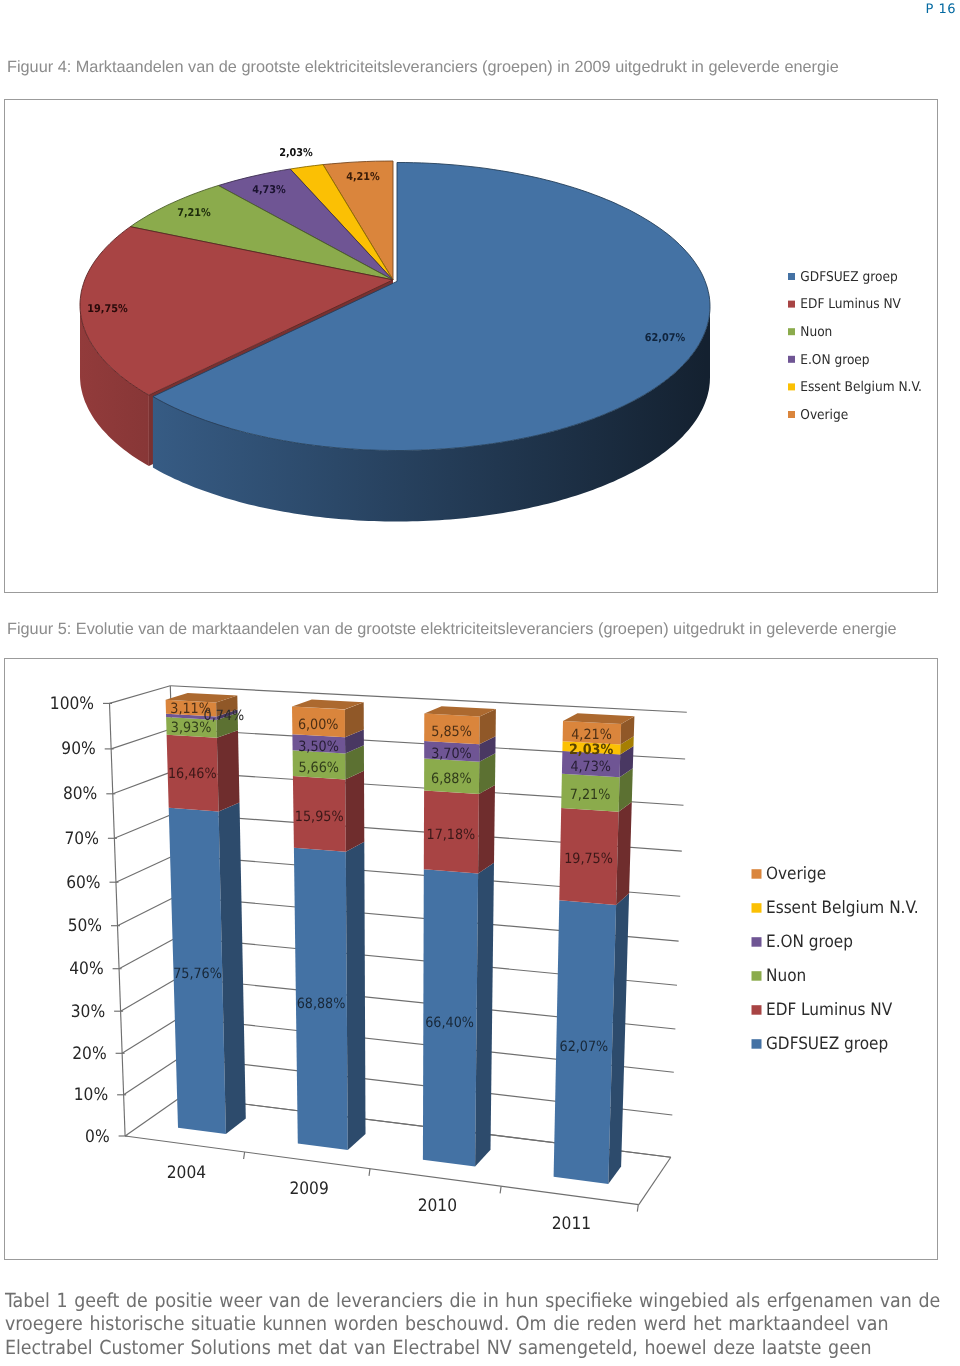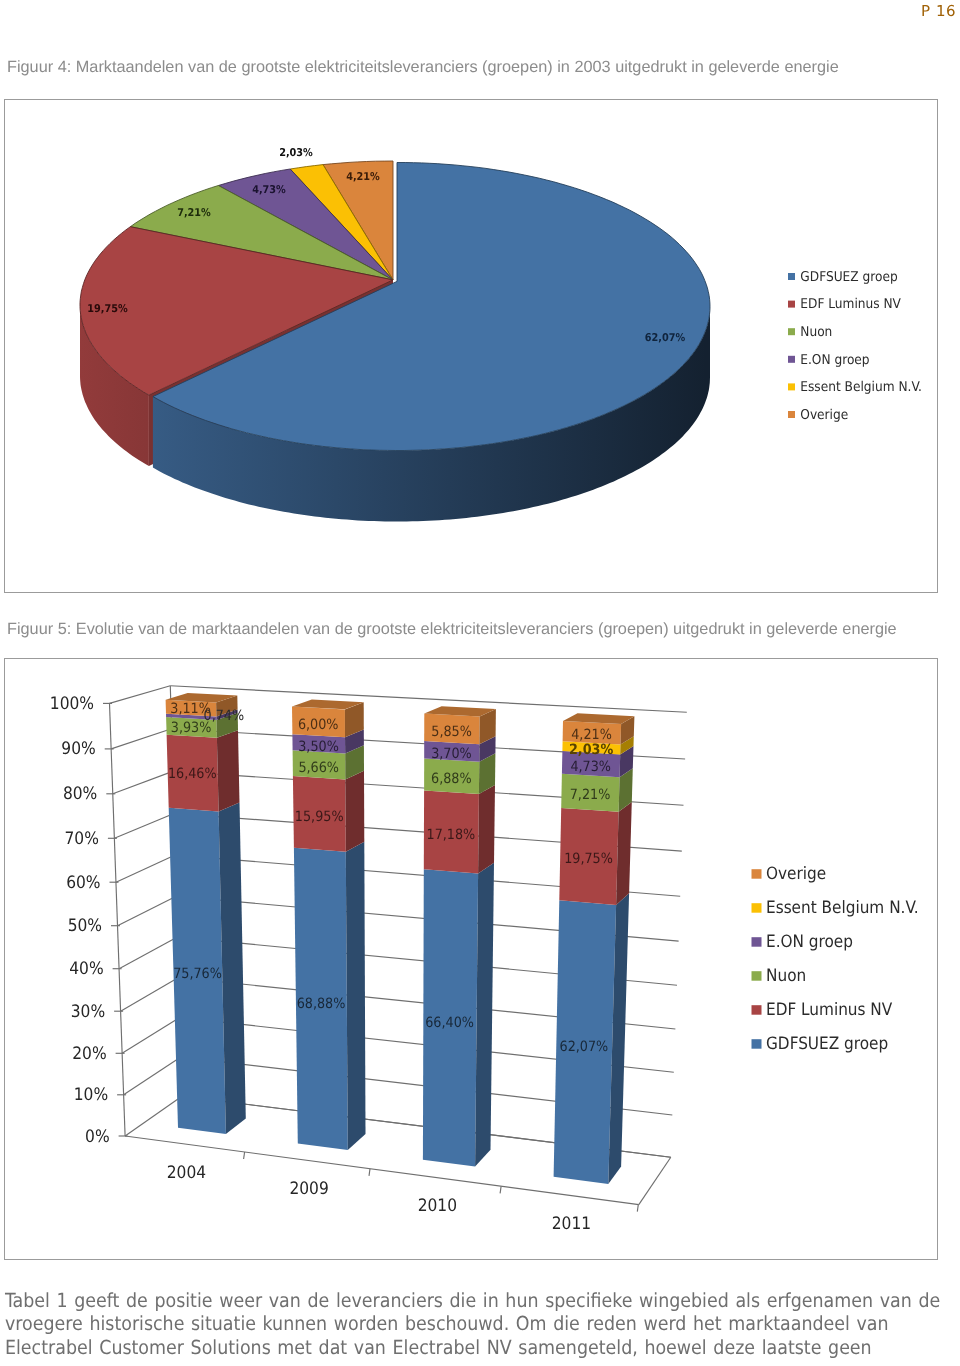--- a/index.html
+++ b/index.html
@@ -1,21 +1,21 @@
 <!DOCTYPE html>
 <html><head>
 <meta charset="utf-8">
 <style>
   html,body{margin:0;padding:0;background:#ffffff;}
   body{width:960px;height:1366px;position:relative;overflow:hidden;
        font-family:"Liberation Sans",sans-serif;
        -webkit-font-smoothing:antialiased;text-rendering:geometricPrecision;}
   .page{position:absolute;left:0;top:0;width:960px;height:1366px;}
   #pageno{position:absolute;right:4px;top:2px;font-family:"DejaVu Sans",sans-serif;
-          font-size:15px;color:#a16207;letter-spacing:0.5px;}
+          font-size:13px;color:#0369a1;letter-spacing:0.5px;}
   .caption{position:absolute;font-family:"Liberation Sans",sans-serif;font-size:16.3px;
            color:#8c8c8c;white-space:nowrap;}
   #cap4{left:7px;top:58px;}
   #cap5{left:7px;top:620px;}
   .chartbox{position:absolute;border:1px solid #9b9b9b;background:#fff;box-sizing:border-box;}
   #box4{left:4px;top:99px;width:934px;height:494px;}
   #box5{left:4px;top:658px;width:934px;height:602px;}
   svg.overlay{position:absolute;left:0;top:0;width:960px;height:1366px;
               shape-rendering:geometricPrecision;}
   svg text{paint-order:stroke;}
@@ -27,21 +27,21 @@
   .legend-t2{font-family:"DejaVu Sans",sans-serif;font-stretch:condensed;font-size:17px;fill:#2b2b2b;}
   #bodytext{position:absolute;left:5px;top:1289px;width:950px;
             font-family:"DejaVu Sans",sans-serif;font-stretch:condensed;
             font-size:19.4px;line-height:23.4px;word-spacing:1.1px;color:#6f6f6f;text-align:left;}
 </style>
 </head>
 <body>
 
 <div class="page">
 <div id="pageno">P 16</div>
-<div class="caption" id="cap4">Figuur 4: Marktaandelen van de grootste elektriciteitsleveranciers (groepen) in 2003 uitgedrukt in geleverde energie</div>
+<div class="caption" id="cap4">Figuur 4: Marktaandelen van de grootste elektriciteitsleveranciers (groepen) in 2009 uitgedrukt in geleverde energie</div>
 <div class="caption" id="cap5">Figuur 5: Evolutie van de marktaandelen van de grootste elektriciteitsleveranciers (groepen) uitgedrukt in geleverde energie</div>
 <div class="chartbox" id="box4"></div>
 <div class="chartbox" id="box5"></div>
 <div id="bodytext">Tabel 1 geeft de positie weer van de leveranciers die in hun specifieke wingebied als erfgenamen van de vroegere historische situatie kunnen worden beschouwd. Om die reden werd het marktaandeel van Electrabel Customer Solutions met dat van Electrabel NV samengeteld, hoewel deze laatste geen</div>
 <svg class="overlay" viewBox="0 0 960 1366">
 <g>
 <defs>
 <linearGradient id="pg0" gradientUnits="userSpaceOnUse" x1="80.0" y1="0" x2="706.0" y2="0">
             <stop offset="0" stop-color="#3b638f"></stop>
             <stop offset="1" stop-color="#142130"></stop>

